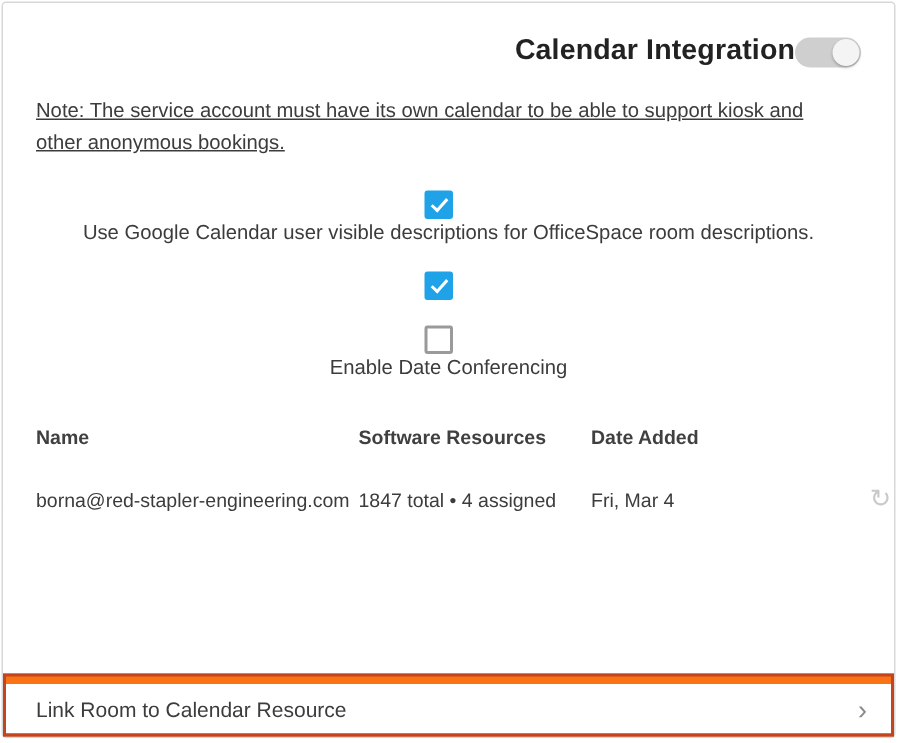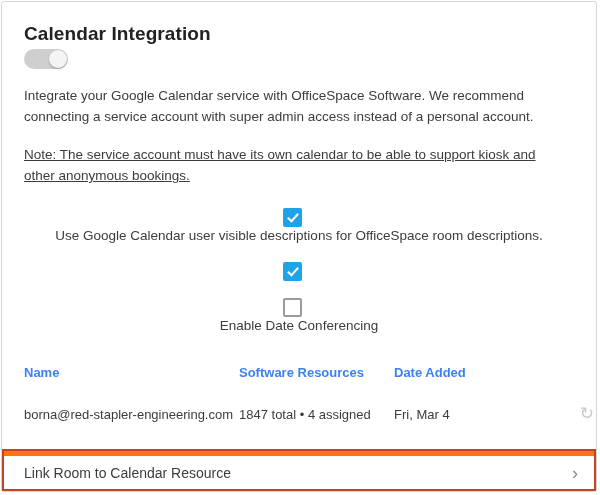--- a/index.html
+++ b/index.html
@@ -26,22 +26,21 @@
     display: flex;
     flex-direction: column;
   }
   .card-body {
     padding: 20px 22px 0 22px;
     flex: 1 1 auto;
   }
   .header-row {
     display: flex;
     align-items: flex-start;
-    justify-content: space-between;
-    flex-direction: column;
+    justify-content: flex-end;
   }
   .title {
     font-size: 19px;
     font-weight: bold;
     color: #222222;
     letter-spacing: 0.1px;
     line-height: 24px;
     margin: 0;
   }
   .toggle {
@@ -122,21 +121,21 @@
   table.res-table {
     width: 100%;
     border-collapse: collapse;
     margin-top: 28px;
     table-layout: fixed;
   }
   table.res-table th {
     text-align: left;
     font-size: 13px;
     font-weight: bold;
-    color: #3b82f6;
+    color: #404040;
     padding: 0 0 8px 0;
     vertical-align: top;
     line-height: 20px;
   }
   table.res-table td {
     font-size: 13px;
     color: #3c3c3c;
     padding: 14px 0 0 0;
     vertical-align: top;
     line-height: 19px;
@@ -188,21 +187,20 @@
 
   <div class="card-body">
 
     <div class="header-row">
       <h1 class="title">Calendar Integration</h1>
       <div class="toggle">
         <div class="knob"></div>
       </div>
     </div>
 
-    <p class="para">Integrate your Google Calendar service with OfficeSpace Software. We recommend connecting a service account with super admin access instead of a personal account.</p>
     <p class="para second">Note: The service account must have its own calendar to be able to support kiosk and other anonymous bookings.</p>
 
     <div class="checks">
 
       <div class="check-row">
         <div class="box checked"></div>
         <span class="check-label">Use Google Calendar user visible descriptions for OfficeSpace room descriptions.</span>
       </div>
 
       <div class="check-row">

